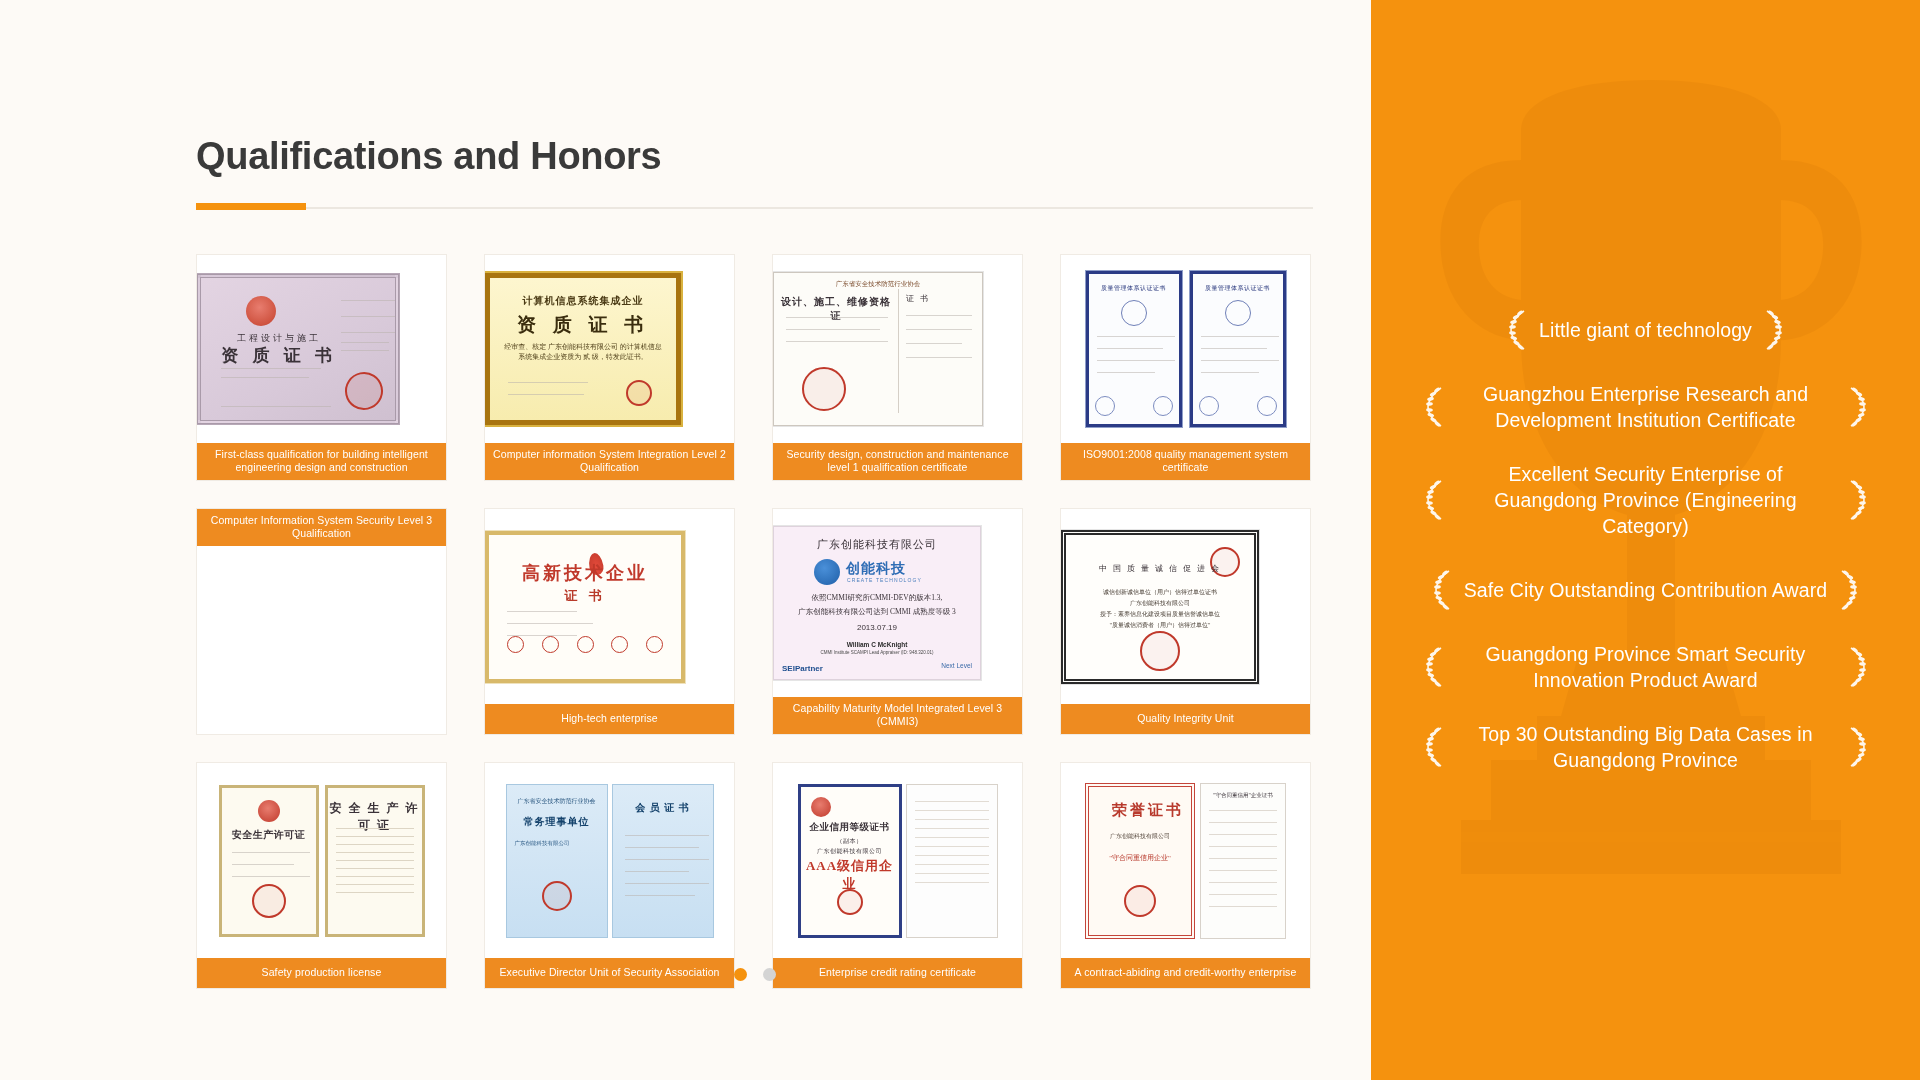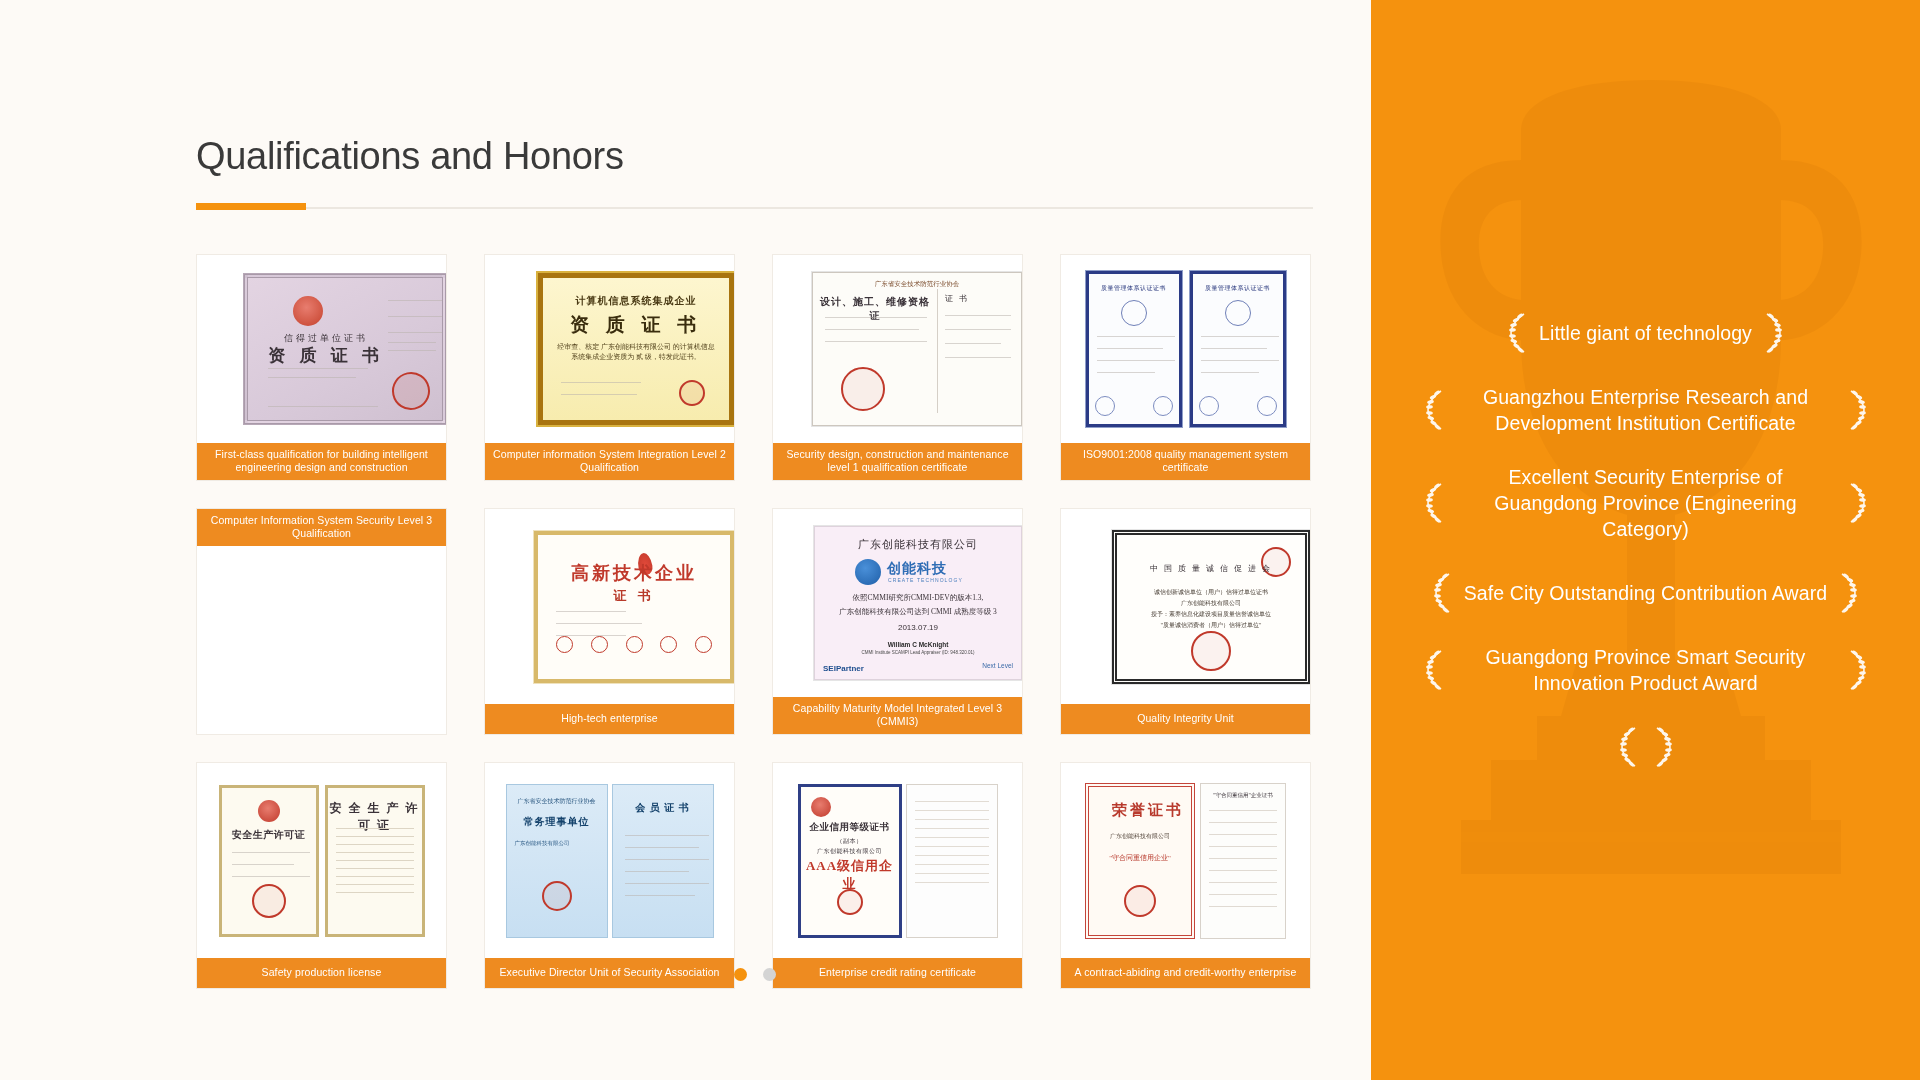--- a/index.html
+++ b/index.html
@@ -12,21 +12,21 @@
   }
 
   
   #left-panel{
     position:absolute; left:0; top:0; width:1371px; height:1080px;
     background:#FDFAF6;
   }
 
   #page-title{
     position:absolute; left:196px; top:135px;
-    font-size:38px; font-weight:normal; color:#3a3a3a;
+    font-size:38px; font-weight:bold; color:#3a3a3a;
     letter-spacing:-0.3px; white-space:nowrap;
   }
 
   #title-divider{
     position:absolute; left:196px; top:207px; width:1117px; height:2px;
     background:#ECE7E0;
   }
   #title-accent{
     position:absolute; left:196px; top:203px; width:110px; height:7px;
     background:#F5920E;
@@ -67,21 +67,21 @@
     padding:5px 6px 6px 6px;
     min-height:30px;
     display:flex; align-items:center; justify-content:center;
     letter-spacing:0.1px;
   }
   .cert-caption.tall{ min-height:30px; }
 
   
   .doc{
     position:absolute; inset:0;
-    display:flex; align-items:center; justify-content:flex-end;
+    display:flex; align-items:center; justify-content:flex-start;
   }
   .sheet{
     position:relative;
     box-shadow:0 0 0 1px rgba(0,0,0,.10);
   }
   .seal{
     border-radius:50%;
     position:absolute;
   }
   .ln{ position:absolute; background:#b9b3ad; opacity:.55; }
@@ -250,21 +250,21 @@
   <div id="title-divider"></div>
   <div id="title-accent"></div>
 
   <div id="cert-grid">
 
     <div class="cert-card">
       <div class="cert-thumb c1">
         <div class="doc">
             <div class="sheet">
           <div class="seal emblem"></div>
-          <div class="t1 cn">信得过单位证书</div>
+          <div class="t1 cn">工程设计与施工</div>
           <div class="t2 cn">资 质 证 书</div>
           <div class="seal rseal"></div>
           <div class="ln" style="left:20px;top:90px;width:100px;height:1px"></div>
           <div class="ln" style="left:20px;top:99px;width:88px;height:1px"></div>
           <div class="ln" style="left:140px;top:22px;width:54px;height:1px"></div>
           <div class="ln" style="left:140px;top:38px;width:54px;height:1px"></div>
           <div class="ln" style="left:140px;top:54px;width:54px;height:1px"></div>
           <div class="ln" style="left:140px;top:64px;width:48px;height:1px"></div>
           <div class="ln" style="left:140px;top:72px;width:48px;height:1px"></div>
           <div class="ln" style="left:20px;top:128px;width:110px;height:1px"></div>
@@ -732,20 +732,21 @@
           <ellipse cx="15" cy="6" rx="3.4" ry="1.7" transform="rotate(-38 15 6)"></ellipse>
           <ellipse cx="11" cy="10" rx="3.4" ry="1.7" transform="rotate(-26 11 10)"></ellipse>
           <ellipse cx="8.5" cy="15" rx="3.4" ry="1.7" transform="rotate(-14 8.5 15)"></ellipse>
           <ellipse cx="7.5" cy="20" rx="3.4" ry="1.7" transform="rotate(-4 7.5 20)"></ellipse>
           <ellipse cx="7.5" cy="26" rx="3.4" ry="1.7" transform="rotate(6 7.5 26)"></ellipse>
           <ellipse cx="8.8" cy="31" rx="3.4" ry="1.7" transform="rotate(18 8.8 31)"></ellipse>
           <ellipse cx="11.5" cy="36" rx="3.4" ry="1.7" transform="rotate(30 11.5 36)"></ellipse>
           <ellipse cx="15.5" cy="40" rx="3.4" ry="1.7" transform="rotate(42 15.5 40)"></ellipse>
         </g>
       </svg>
+      <div class="honor-text">Top 30 Outstanding Big Data Cases in Guangdong Province</div>
       <svg class="laurel right" viewBox="0 0 26 46">
         <g fill="none" stroke="#ffffff" stroke-width="1.6">
             <path d="M19 4 C8 11 6 20 6 23 C6 26 8 35 19 42"></path>
           </g>
         <g fill="#ffffff">
           <ellipse cx="15" cy="6" rx="3.4" ry="1.7" transform="rotate(-38 15 6)"></ellipse>
           <ellipse cx="11" cy="10" rx="3.4" ry="1.7" transform="rotate(-26 11 10)"></ellipse>
           <ellipse cx="8.5" cy="15" rx="3.4" ry="1.7" transform="rotate(-14 8.5 15)"></ellipse>
           <ellipse cx="7.5" cy="20" rx="3.4" ry="1.7" transform="rotate(-4 7.5 20)"></ellipse>
           <ellipse cx="7.5" cy="26" rx="3.4" ry="1.7" transform="rotate(6 7.5 26)"></ellipse>

